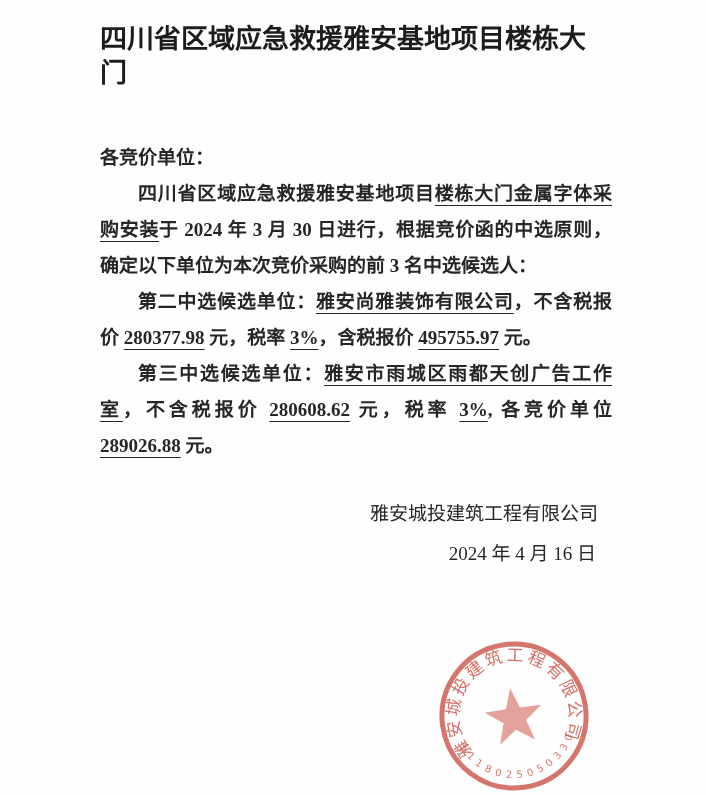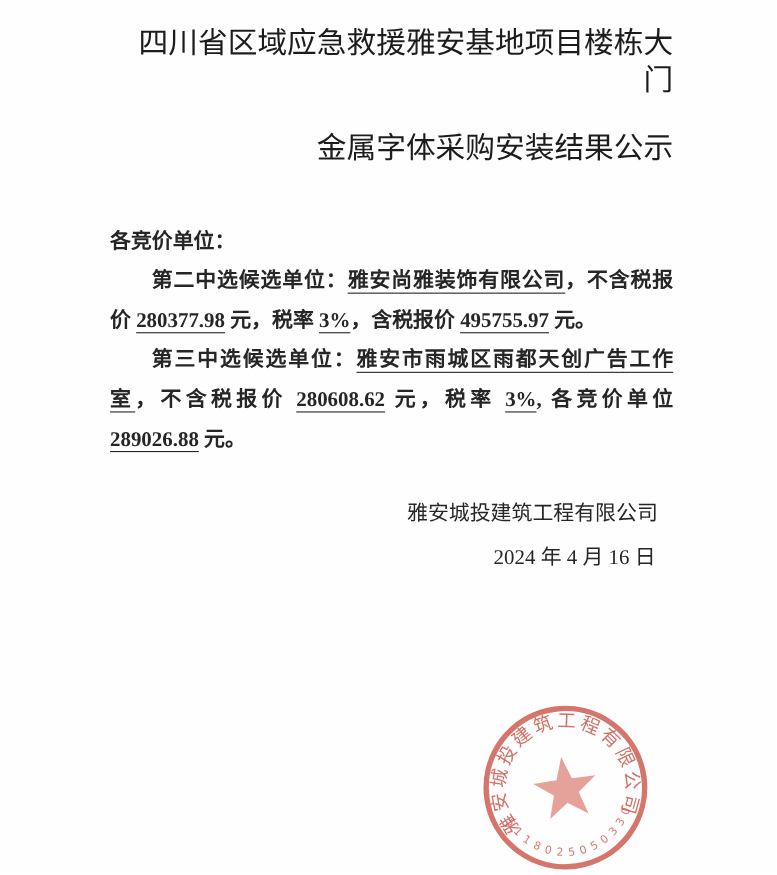--- a/index.html
+++ b/index.html
@@ -17,22 +17,22 @@
   }
   .doc {
     position: relative;
     width: 706px;
     height: 795px;
     background: #fefefe;
     box-sizing: border-box;
     padding: 22px 94px 0 100px;
   }
   .title {
-    text-align: right;
-    font-weight: normal;
+    text-align: left;
+    font-weight: bold;
     color: #1c1c1c;
     font-size: 27px;
     margin: 0 0 50px 0;
   }
   .title .tl1 { line-height: 34px; }
   .title .tl2 { line-height: 34px; margin-top: 28px; }
   .bodytext {
     font-size: 19px;
     line-height: 36px;
     text-align: justify;
@@ -74,27 +74,27 @@
     pointer-events: none;
   }
 </style>
 </head>
 <body>
 
 <div class="doc">
 
   <h1 class="title">
     <div class="tl1">四川省区域应急救援雅安基地项目楼栋大门</div>
-    <div class="tl2">金属字体采购安装结果公示</div>
   </h1>
 
   <div class="bodytext">
 
     <p class="salutation">各竞价单位：</p>
 
+    <p class="para"><span>四川省区域应急救援雅安基地项目</span><span class="u">楼栋大门金属字体采购安装</span><span>于 2024 年 3 月 30 日进行，根据竞价函的中选原则，确定以下单位为本次竞价采购的前 3 名中选候选人：</span></p>
 
 
     <p class="para"><span>第二中选候选单位：</span><span class="u">雅安尚雅装饰有限公司</span><span>，不含税报价 </span><span class="u">280377.98</span><span> 元，税率 </span><span class="u">3%</span><span>，含税报价 </span><span class="u">495755.97</span><span> 元。</span></p>
 
     <p class="para"><span>第三中选候选单位：</span><span class="u">雅安市雨城区雨都天创广告工作室</span><span>，不含税报价 </span><span class="u">280608.62</span><span> 元，税率 </span><span class="u">3%</span><span>, 各竞价单位 </span><span class="u">289026.88</span><span> 元。</span></p>
 
 
   </div>
 
   <div class="signature">

